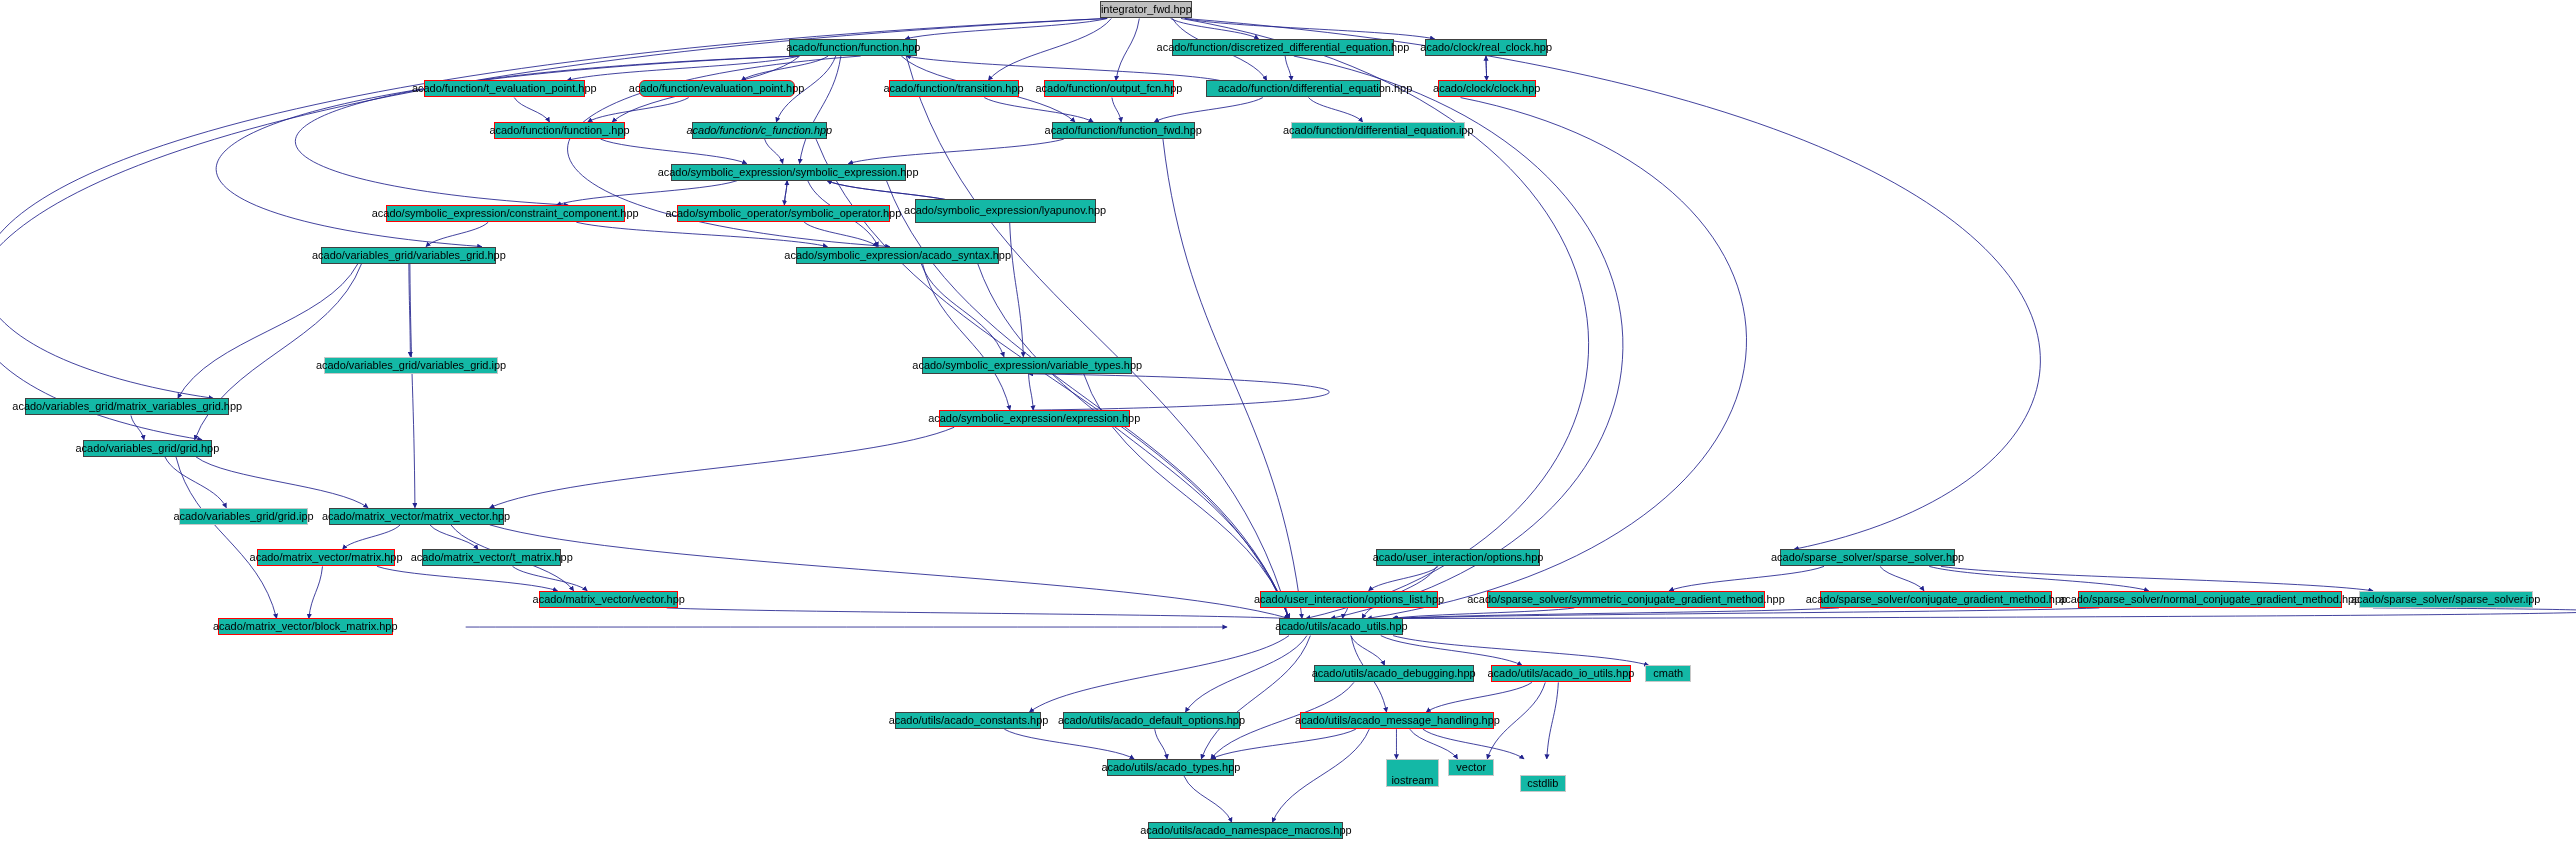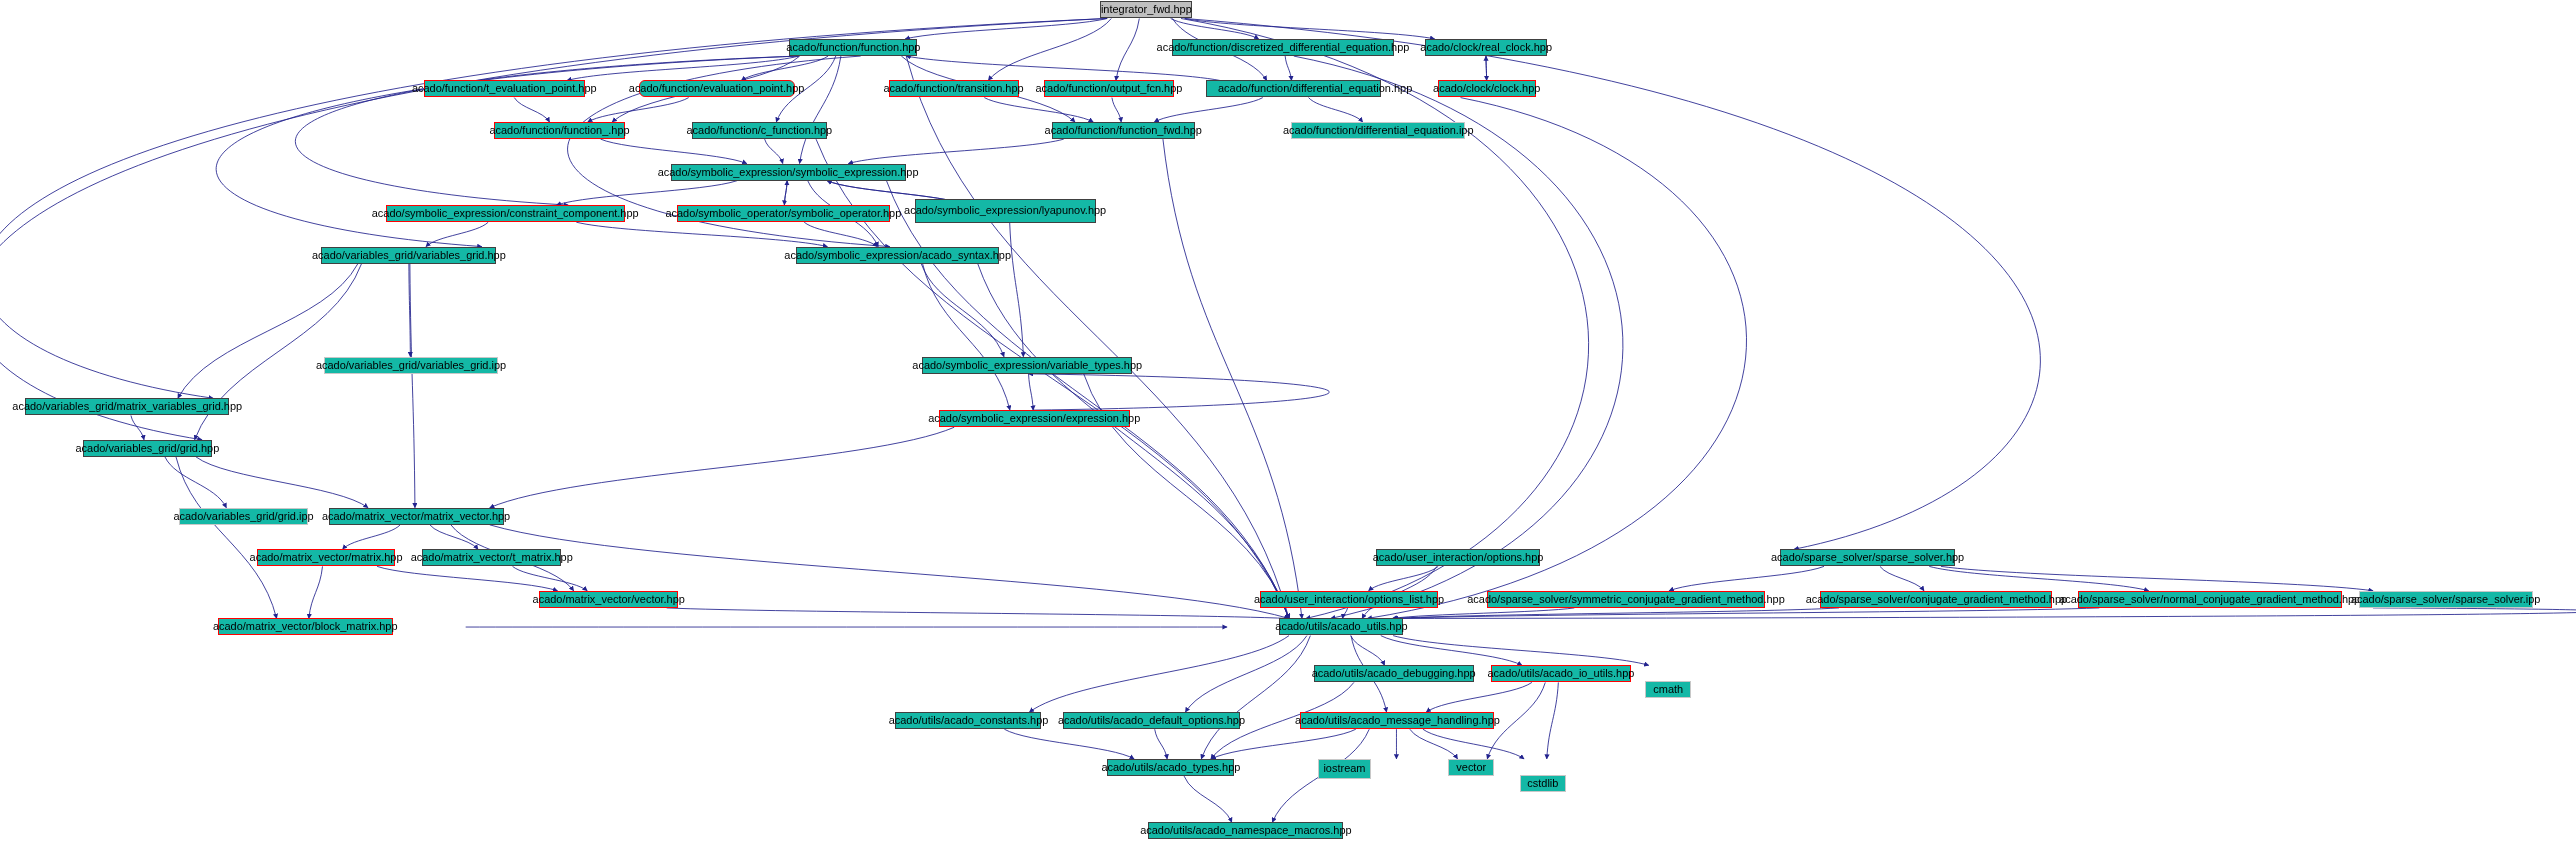--- a/index.html
+++ b/index.html
@@ -190,21 +190,21 @@
       </div>
       <div class="node black" style="left: 1206px; top: 80px; width: 175px; height: 17px; padding-left: 44px;">
         <span class="label">acado/function/differential_equation.hpp</span>
       </div>
       <div class="node red" style="left: 1438px; top: 80px; width: 98px; height: 17px;">
         <span class="label">acado/clock/clock.hpp</span>
       </div>
       <div class="node red" style="left: 494px; top: 122px; width: 131px; height: 17px;">
         <span class="label">acado/function/function_.hpp</span>
       </div>
-      <div class="node black" style="left: 692px; top: 122px; width: 135px; height: 17px;">
+      <div class="node black" style="left: 692px; top: 122px; width: 135px; height: 17px; font-style: italic;">
         <span class="label">acado/function/c_function.hpp</span>
       </div>
       <div class="node black" style="left: 1052px; top: 122px; width: 143px; height: 17px;">
         <span class="label">acado/function/function_fwd.hpp</span>
       </div>
       <div class="node grey" style="left: 1291px; top: 122px; width: 174px; height: 17px;">
         <span class="label">acado/function/differential_equation.ipp</span>
       </div>
       <div class="node black" style="left: 671px; top: 164px; width: 235px; height: 17px;">
         <span class="label">acado/symbolic_expression/symbolic_expression.hpp</span>
@@ -280,36 +280,36 @@
       </div>
       <div class="node black" style="left: 1279px; top: 618px; width: 124px; height: 17px;">
         <span class="label">acado/utils/acado_utils.hpp</span>
       </div>
       <div class="node black" style="left: 1314px; top: 665px; width: 160px; height: 17px;">
         <span class="label">acado/utils/acado_debugging.hpp</span>
       </div>
       <div class="node red" style="left: 1491px; top: 665px; width: 140px; height: 17px;">
         <span class="label">acado/utils/acado_io_utils.hpp</span>
       </div>
-      <div class="node grey" style="left: 1645px; top: 665px; width: 46px; height: 17px; margin-top: 16px;">
+      <div class="node grey" style="left: 1645px; top: 665px; width: 46px; height: 17px;">
         <span class="label">cmath</span>
       </div>
       <div class="node black" style="left: 895px; top: 712px; width: 146px; height: 17px;">
         <span class="label">acado/utils/acado_constants.hpp</span>
       </div>
       <div class="node black" style="left: 1063px; top: 712px; width: 177px; height: 17px;">
         <span class="label">acado/utils/acado_default_options.hpp</span>
       </div>
       <div class="node red" style="left: 1300px; top: 712px; width: 194px; height: 17px;">
         <span class="label">acado/utils/acado_message_handling.hpp</span>
       </div>
       <div class="node black" style="left: 1107px; top: 759px; width: 127px; height: 17px;">
         <span class="label">acado/utils/acado_types.hpp</span>
       </div>
-      <div class="node grey" style="left: 1318px; top: 759px; width: 53px; height: 20px;">
+      <div class="node grey" style="left: 1386px; top: 759px; width: 53px; height: 28px; align-items: flex-end;">
         <span class="label">iostream</span>
       </div>
       <div class="node grey" style="left: 1448px; top: 759px; width: 46px; height: 17px;">
         <span class="label">vector</span>
       </div>
       <div class="node grey" style="left: 1520px; top: 759px; width: 46px; height: 17px; margin-top: 16px;">
         <span class="label">cstdlib</span>
       </div>
       <div class="node black" style="left: 1148px; top: 822px; width: 195px; height: 17px;">
         <span class="label">acado/utils/acado_namespace_macros.hpp</span>

